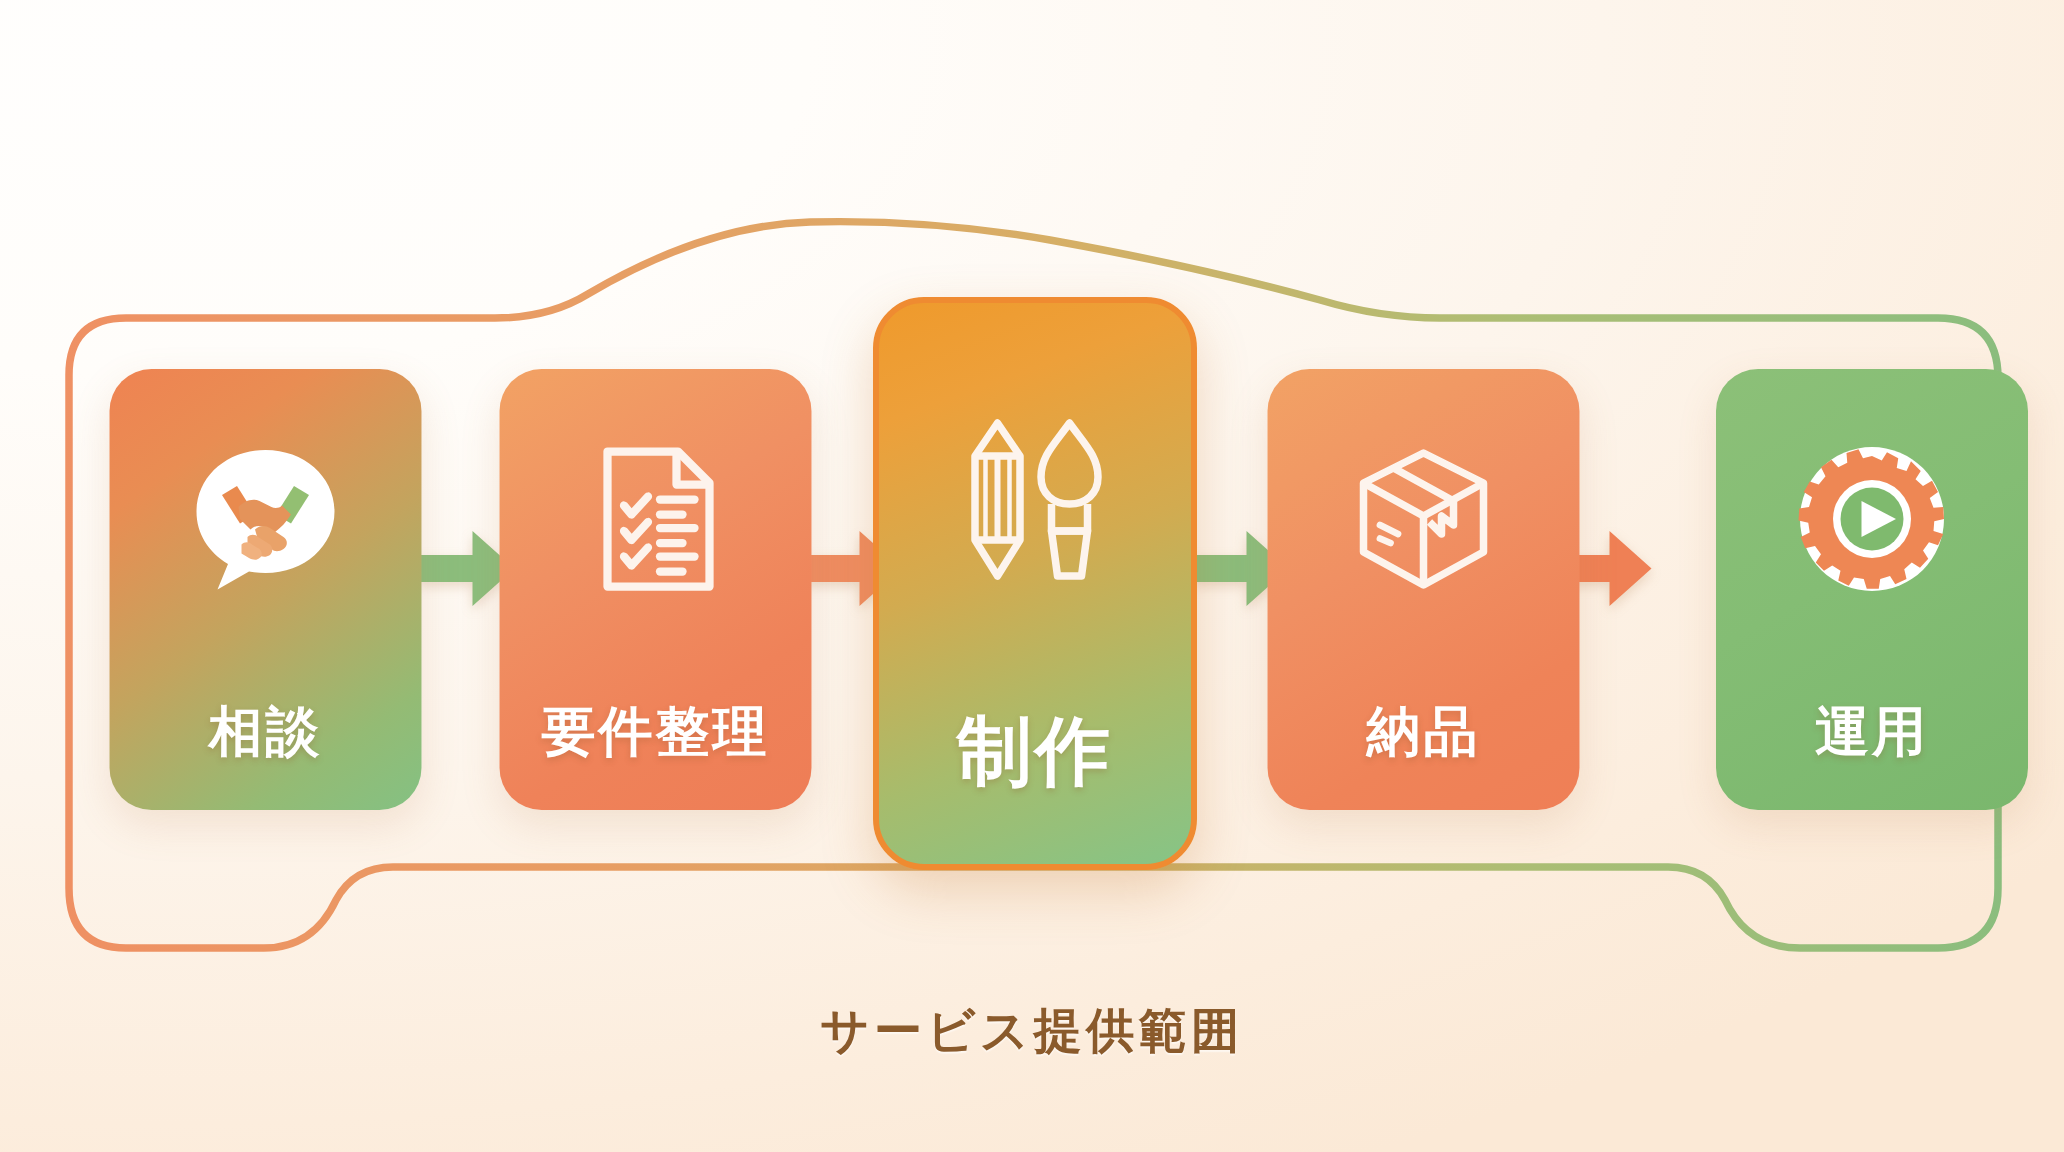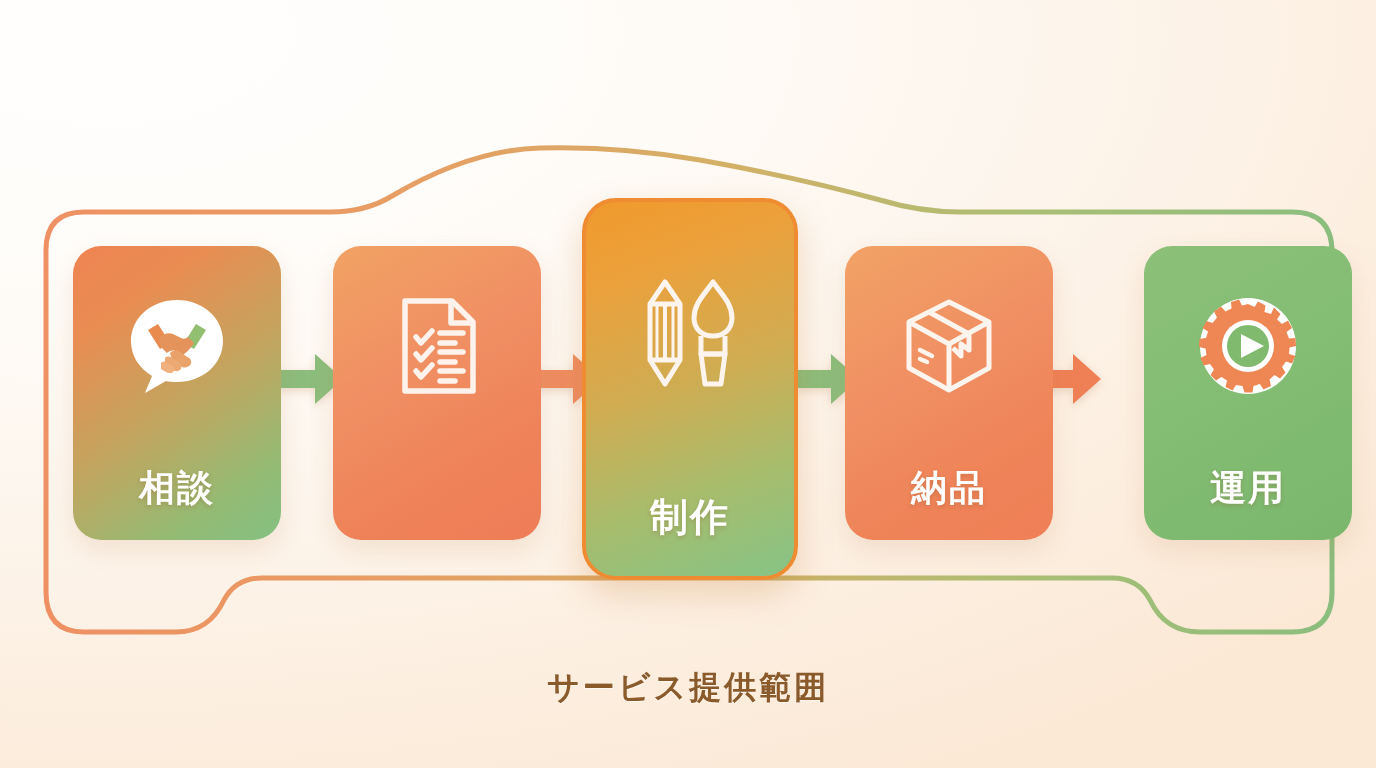--- a/index.html
+++ b/index.html
@@ -81,21 +81,21 @@
   .card.featured {
     width: 216px;
     height: 382px;
     top: 198px;
     border: 4px solid #ef8b31;
     padding-top: 72px;
     box-shadow: 0 14px 34px rgba(196, 118, 46, 0.26);
     border-radius: 34px;
   }
   .card.featured .icon-wrap { width: 118px; height: 118px; }
-  .card.featured .card-label { font-size: 38px; margin-top: 100px; }
+  .card.featured .card-label { font-size: 50px; margin-top: 76px; }
 
   
   #card-0 { left: 73px;   background: linear-gradient(145deg, #ef8352 0%, #e98d53 22%, #c3a45e 52%, #94bb74 82%, #84c183 100%); }
   #card-1 { left: 333px;  background: linear-gradient(150deg, #f2a264 0%, #f09063 38%, #ef8259 72%, #ee7d56 100%); }
   #card-2 { left: 582px;  background: linear-gradient(160deg, #ef9a2c 0%, #eda03a 18%, #d2ab50 46%, #a7bc6c 74%, #86c486 100%); }
   #card-3 { left: 845px;  background: linear-gradient(150deg, #f2a265 0%, #f09063 40%, #ef8358 75%, #ef7f56 100%); }
   #card-4 { left: 1144px; background: linear-gradient(150deg, #8cc078 0%, #84bd74 45%, #7ab76d 100%); }
 
   
   .arrow {
@@ -211,20 +211,21 @@
           <path d="M31 60 L36 66 L47 54" fill="none" stroke="#fdf3ec" stroke-width="5.5" stroke-linecap="round" stroke-linejoin="round"></path>
           <path d="M31 77 L36 83 L47 71" fill="none" stroke="#fdf3ec" stroke-width="5.5" stroke-linecap="round" stroke-linejoin="round"></path>
           <line x1="55" y1="39" x2="78" y2="39" stroke="#fdf3ec" stroke-width="5.5" stroke-linecap="round"></line>
           <line x1="55" y1="49" x2="70" y2="49" stroke="#fdf3ec" stroke-width="5.5" stroke-linecap="round"></line>
           <line x1="55" y1="58" x2="78" y2="58" stroke="#fdf3ec" stroke-width="5.5" stroke-linecap="round"></line>
           <line x1="55" y1="68" x2="70" y2="68" stroke="#fdf3ec" stroke-width="5.5" stroke-linecap="round"></line>
           <line x1="55" y1="77" x2="78" y2="77" stroke="#fdf3ec" stroke-width="5.5" stroke-linecap="round"></line>
           <line x1="55" y1="87" x2="70" y2="87" stroke="#fdf3ec" stroke-width="5.5" stroke-linecap="round"></line>
         </svg>
       </div>
+      <div class="card-label">要件整理</div>
     </div>
 
     <div class="card featured" id="card-2">
       <div class="icon-wrap">
         <svg viewBox="0 0 118 118" width="118" height="118">
 
           <path d="M34 8 L49 30 L49 86 L34 110 L19 86 L19 30 Z" fill="none" stroke="#fdf4ed" stroke-width="5" stroke-linejoin="round"></path>
           <line x1="19" y1="30" x2="49" y2="30" stroke="#fdf4ed" stroke-width="5"></line>
           <line x1="19" y1="86" x2="49" y2="86" stroke="#fdf4ed" stroke-width="5"></line>
           <line x1="34" y1="32" x2="34" y2="84" stroke="#fdf4ed" stroke-width="4"></line>

